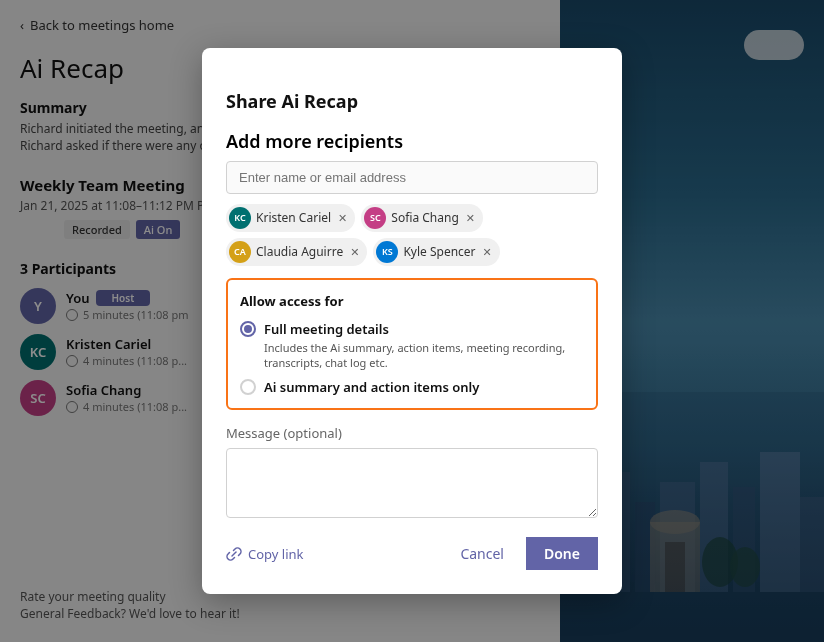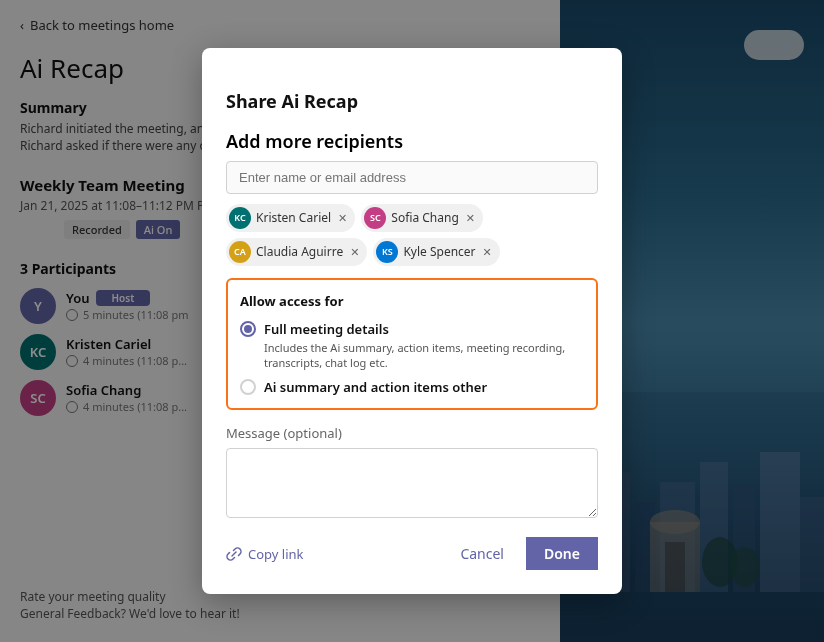--- a/index.html
+++ b/index.html
@@ -622,21 +622,21 @@
         <div class="radio-circle selected"></div>
         <div class="radio-option-text">
           <div class="option-title">Full meeting details</div>
           <div class="option-desc">Includes the Ai summary, action items, meeting recording, transcripts, chat log etc.</div>
         </div>
       </div>
 
       <div class="radio-option">
         <div class="radio-circle"></div>
         <div class="radio-option-text">
-          <div class="option-title">Ai summary and action items other</div>
+          <div class="option-title">Ai summary and action items only</div>
         </div>
       </div>
     </div>
 
     
     <div class="message-label">
       <span>Message</span>
       <span>(optional)</span>
     </div>
     <textarea class="message-textarea" style=""></textarea>

